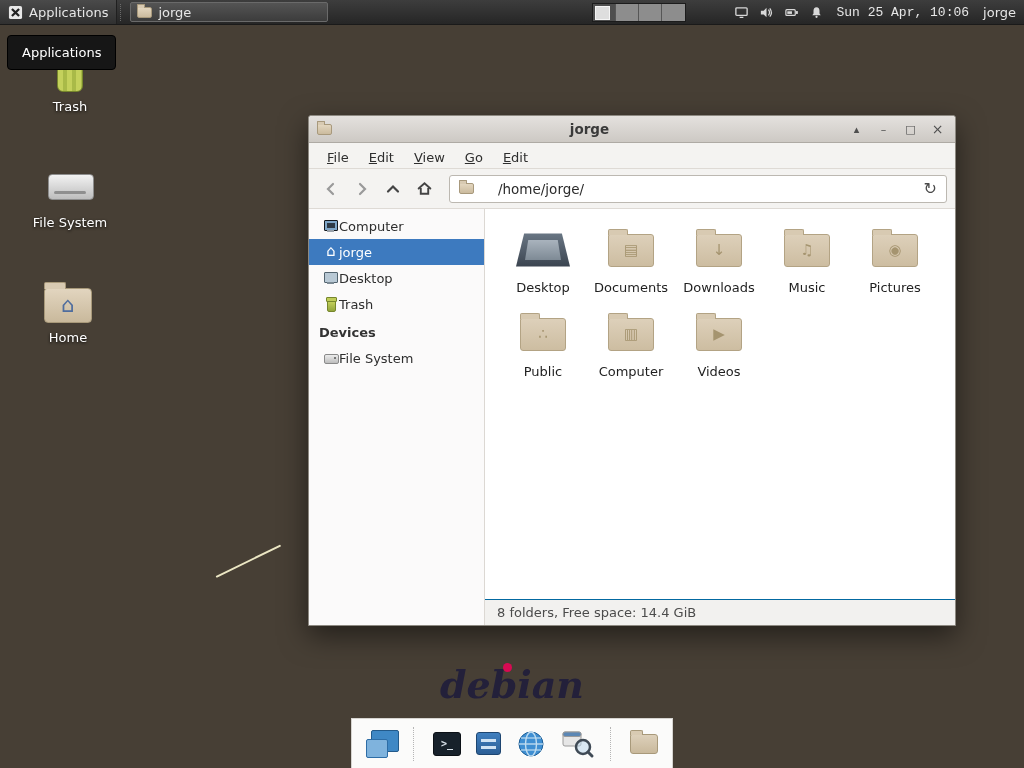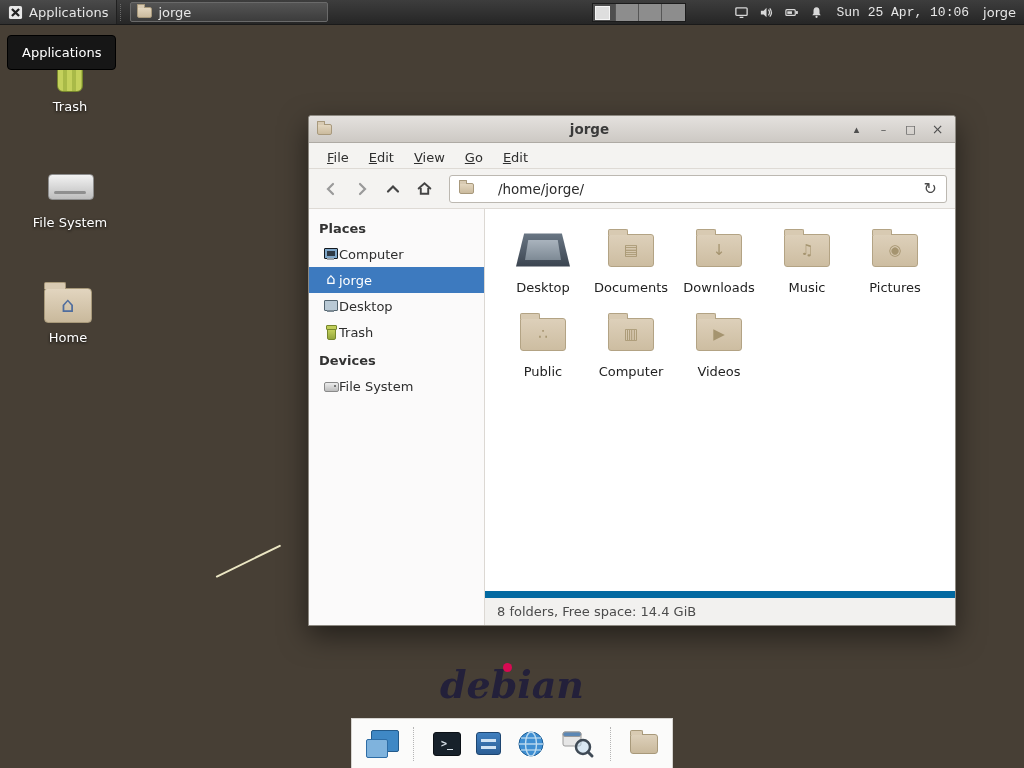--- a/index.html
+++ b/index.html
@@ -103,21 +103,21 @@
   .sidebar { width:176px; background:#fbfafa; border-right:1px solid #dcd8d3; padding-top:4px; }
   .sb-header { font-weight:bold; color:#333; padding:8px 10px 5px; }
   .sb-item { display:flex; align-items:center; padding:5px 10px 5px 14px; color:#2e2e2e; }
   .sb-item.selected { background:var(--accent,#3d7abf); color:#fff; }
   .rightcol { flex:1; display:flex; flex-direction:column; min-width:0; }
   .main { flex:1; background:#fff; padding:14px 6px 6px 14px;
     display:flex; flex-wrap:wrap; align-content:flex-start; }
   .fcell { width:88px; display:flex; flex-direction:column; align-items:center; margin-bottom:12px; }
   .ficon-box { height:54px; display:flex; align-items:center; justify-content:center; }
   .flabel { color:#1f1f1f; margin-top:3px; text-align:center; }
-  .statusbar { height:34px; background:#f2f1ef; border-top:7px solid #0369a1;
+  .statusbar { height:26px; background:#f2f1ef; border-top:1px solid #0369a1;
     display:flex; align-items:center; padding-left:12px; color:#4c4c4c;text-align:center; }
 
   
   .si { width:16px; height:16px; position:relative; flex:0 0 16px; text-align:center; }
   .si-computer::before { content:""; position:absolute; left:1px; top:2px; width:12px; height:9px;
     background:#2e3a46; border:1px solid #13191f; border-radius:1px; box-shadow:inset 0 0 0 2px #7fa6c8; }
   .si-computer::after { content:""; position:absolute; left:4px; top:12px; width:7px; height:2px; background:#9aa2aa; }
   .si-home { font-size:15px; line-height:15px; color:#fff; }
   .si-monitor::before { content:""; position:absolute; left:1px; top:2px; width:12px; height:9px;
     background:#b9c9d5; border:1px solid #53646f; border-radius:1px; }
@@ -282,21 +282,20 @@
     </div>
     <div class="pathbar">
       <span class="mini-folder"></span>
       <span>/home/jorge/</span>
       <span class="reload">↻</span>
     </div>
   </div>
 
   <div class="wbody">
     <div class="sidebar">
-      <div class="sb-header">Places</div>
       <div class="sb-item">
         <span class="si si-computer"></span>
         <span>Computer</span>
       </div>
       <div class="sb-item selected">
         <span class="si si-home">⌂</span>
         <span>jorge</span>
       </div>
       <div class="sb-item">
         <span class="si si-monitor"></span>

